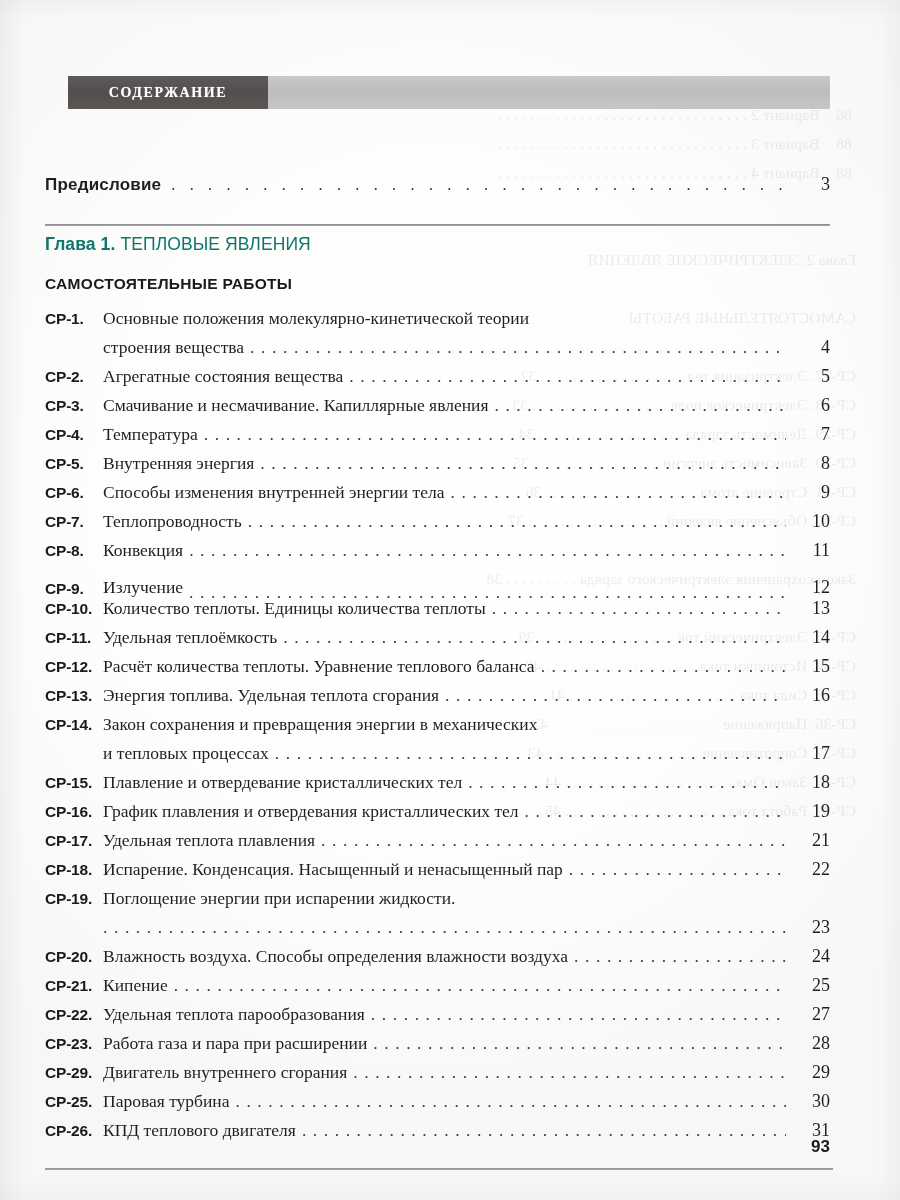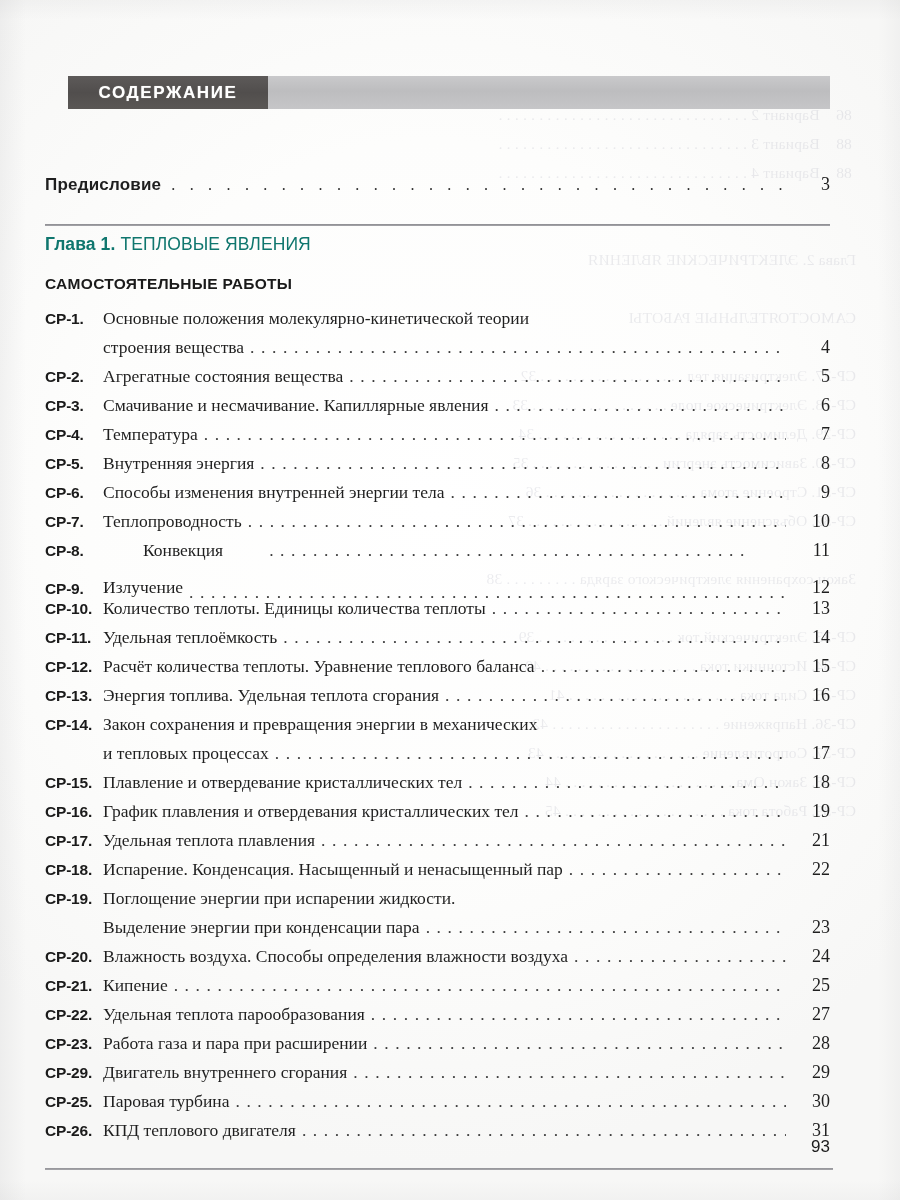--- a/index.html
+++ b/index.html
@@ -74,23 +74,23 @@
     width: 200px;
     height: 33px;
     background: linear-gradient(to bottom, #5d5a59 0%, #514e4d 50%, #5a5755 100%);
     display: flex;
     align-items: center;
     justify-content: center;
   }
   .banner-title {
     color: #ffffff;
     font-weight: bold;
-    font-size: 17px;
+    font-size: 14px;
     letter-spacing: 1.6px;
-    font-family: Liberation Sans, sans-serif;
+    font-family: Liberation Serif, serif;
     text-shadow: 0 0 1px rgba(255,255,255,0.5);
   }
 
   
   .content {
     position: absolute;
     left: 45px;
     top: 0;
     width: 790px;
   }
@@ -188,21 +188,21 @@
     letter-spacing: 0.3px;
     color: #1a1a1a;
   }
 
   
   .folio {
     position: absolute;
     right: 70px;
     top: 1137px;
     font-family: "Liberation Sans", sans-serif;
-    font-weight: normal;
+    font-weight: bold;
     font-size: 17px;
     color: #1c1c1c;
   }
   .bottom-rule {
     position: absolute;
     left: 45px;
     top: 1168px;
     width: 788px;
     height: 2px;
     background: linear-gradient(to bottom, #a2a2a6 0%, #8d8d92 55%, #bcbcc0 100%);
@@ -310,21 +310,21 @@
       <span class="title">Способы изменения внутренней энергии тела</span>
       <span class="leader"></span>
       <span class="pageno">9</span>
     </div>
     <div class="row" style="height: 29px;">
       <span class="label">СР-7.</span>
       <span class="title">Теплопроводность</span>
       <span class="leader"></span>
       <span class="pageno">10</span>
     </div>
-    <div class="row" style="height: 29px; gap: 40px;">
+    <div class="row" style="height: 29px;">
       <span class="label">СР-8.</span>
       <span class="title">Конвекция</span>
       <span class="leader"></span>
       <span class="pageno">11</span>
     </div>
     <div class="row" style="height: 29px; align-items: flex-end;">
       <span class="label">СР-9.</span>
       <span class="title">Излучение</span>
       <span class="leader"></span>
       <span class="pageno">12</span>
@@ -390,21 +390,20 @@
       <span class="pageno">22</span>
     </div>
     <div class="row noleader" style="height: 29px;">
       <span class="label">СР-19.</span>
       <span class="title">Поглощение энергии при испарении жидкости.</span>
       <span class="leader"></span>
       <span class="pageno"></span>
     </div>
     <div class="row cont" style="height: 29px;">
       <span class="label"></span>
-      <span class="title">Выделение энергии при конденсации пара</span>
       <span class="leader"></span>
       <span class="pageno">23</span>
     </div>
     <div class="row" style="height: 29px;">
       <span class="label">СР-20.</span>
       <span class="title">Влажность воздуха. Способы определения влажности воздуха</span>
       <span class="leader"></span>
       <span class="pageno">24</span>
     </div>
     <div class="row" style="height: 29px;">

